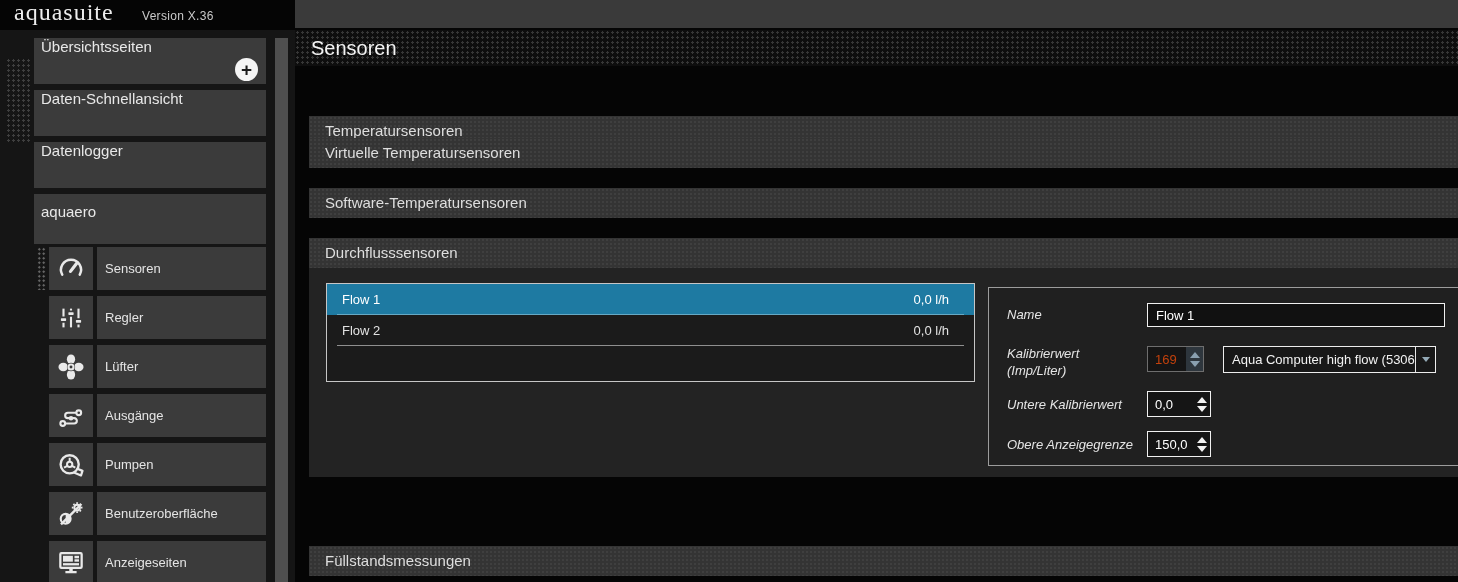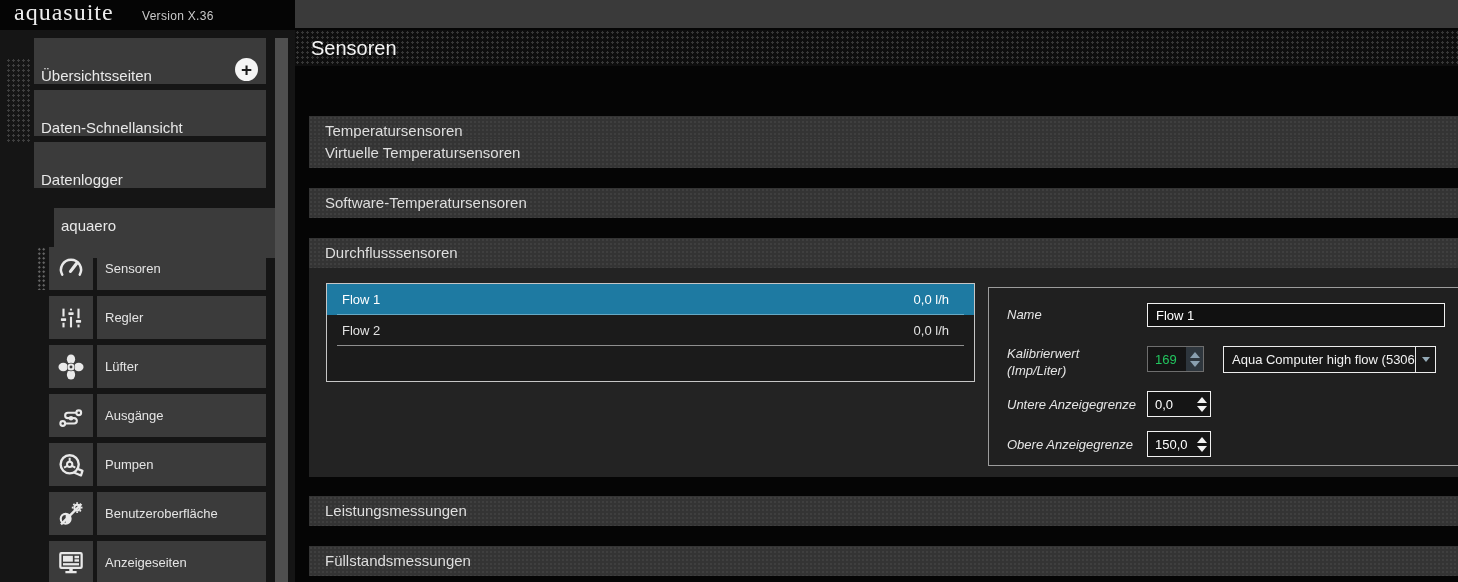--- a/index.html
+++ b/index.html
@@ -17,21 +17,21 @@
 
   
   .sidebar{position:absolute;left:0;top:30px;width:295px;height:552px;background:#151515;}
   .deco-dots{
     position:absolute;left:6px;top:28px;width:26px;height:86px;opacity:.8;
     background-image:radial-gradient(#4a4a4a 1px, transparent 1.2px);
     background-size:5px 5px;
   }
   .side-item{
     position:absolute;left:34px;width:232px;height:46px;background:#3b3b3b;
-    color:#e8e8e8;font-size:15px;display:flex;align-items:flex-end;padding-left:7px;box-sizing:border-box;
+    color:#e8e8e8;font-size:15px;display:flex;align-items:flex-start;padding-left:7px;box-sizing:border-box;
   }
   .side-item.device{height:50px;align-items:flex-start;padding-top:9px;}
   .plus-btn{
     position:absolute;right:8px;top:50%;margin-top:-3px;width:23px;height:23px;border-radius:50%;
     background:#f5f5f5;color:#1c1c1c;display:flex;align-items:center;justify-content:center;
     font-size:19px;font-weight:bold;line-height:1;cursor:pointer;
   }
   .sub-row-icon{
     position:absolute;left:49px;width:44px;height:43px;background:#3b3b3b;
     display:flex;align-items:center;justify-content:center;
@@ -96,21 +96,21 @@
   }
   .spinner{
     position:absolute;display:flex;align-items:stretch;box-sizing:border-box;
     background:#151515;border:1px solid #f0f0f0;height:26px;
   }
   .spinner .sval{flex:1;display:flex;align-items:center;padding-left:7px;font-size:13px;color:#fff;}
   .spinner .arrows{width:17px;display:flex;flex-direction:column;align-items:center;justify-content:center;gap:3px;cursor:pointer;}
   .tri-up{width:0;height:0;border-left:5px solid transparent;border-right:5px solid transparent;border-bottom:6px solid #f2f2f2;}
   .tri-down{width:0;height:0;border-left:5px solid transparent;border-right:5px solid transparent;border-top:6px solid #f2f2f2;}
   .spinner.disabled{border-color:#6e6e6e;}
-  .spinner.disabled .sval{color:#22c55e;}
+  .spinner.disabled .sval{color:#c2410c;}
   .spinner.disabled .arrows{background:#2e363d;}
   .spinner.disabled .tri-up{border-bottom-color:#8aa0b0;}
   .spinner.disabled .tri-down{border-top-color:#8aa0b0;}
 
   .dropdown{
     position:absolute;left:234px;top:58px;width:213px;height:27px;box-sizing:border-box;
     border:1px solid #ededed;background:#181818;display:flex;align-items:stretch;cursor:pointer;
   }
   .dropdown .dtext{flex:1;display:flex;align-items:center;padding-left:8px;font-size:13px;color:#f2f2f2;white-space:nowrap;overflow:hidden;}
   .dropdown .dbtn{width:19px;border-left:1px solid #e6e6e6;display:flex;align-items:center;justify-content:center;}
@@ -133,21 +133,21 @@
   <div class="side-item" style="top:8px;">
     <span>Übersichtsseiten</span>
     <div class="plus-btn">+</div>
   </div>
   <div class="side-item" style="top:60px;">
     <span>Daten-Schnellansicht</span>
   </div>
   <div class="side-item" style="top:112px;">
     <span>Datenlogger</span>
   </div>
-  <div class="side-item device" style="top:178px;margin-left:20px;">
+  <div class="side-item device" style="top:164px;">
     <span>aquaero</span>
   </div>
 
   <div class="sel-strip" style="top:217px;"></div>
 
   <div class="sub-row-icon" style="top:217px;">
     <span>
       <svg width="30" height="30" viewBox="0 0 24 24" fill="none" stroke="#e9e9e9">
         <path d="M5 16.5 A 8 8 0 1 1 19 16.5" stroke-width="2" stroke-linecap="round"></path>
         <line x1="11.6" y1="13.9" x2="16.6" y2="7.4" stroke-width="2.6" stroke-linecap="round"></line>
@@ -319,39 +319,36 @@
         </div>
       </div>
 
       <div class="dropdown">
         <div class="dtext">Aqua Computer high flow (53068)</div>
         <div class="dbtn">
           <div class="tri-down"></div>
         </div>
       </div>
 
-      <div class="p-label" style="top:109px;">Untere Anzeigegrenze</div>
+      <div class="p-label" style="top:109px;">Untere Kalibrierwert</div>
       <div class="spinner" style="left:158px;top:103px;width:64px;justify-content:flex-end;">
         <div class="sval">0,0</div>
         <div class="arrows">
           <div class="tri-up"></div>
           <div class="tri-down"></div>
         </div>
       </div>
 
       <div class="p-label" style="top:149px;">Obere Anzeigegrenze</div>
       <div class="spinner" style="left:158px;top:143px;width:64px;">
         <div class="sval">150,0</div>
         <div class="arrows">
           <div class="tri-up"></div>
           <div class="tri-down"></div>
         </div>
       </div>
     </div>
   </div>
 
-  <div class="acc-header" style="top:468px;">
-    <span>Leistungsmessungen</span>
-  </div>
   <div class="acc-header" style="top:518px;">
     <span>Füllstandsmessungen</span>
   </div>
 </div>
 
 </body></html>

